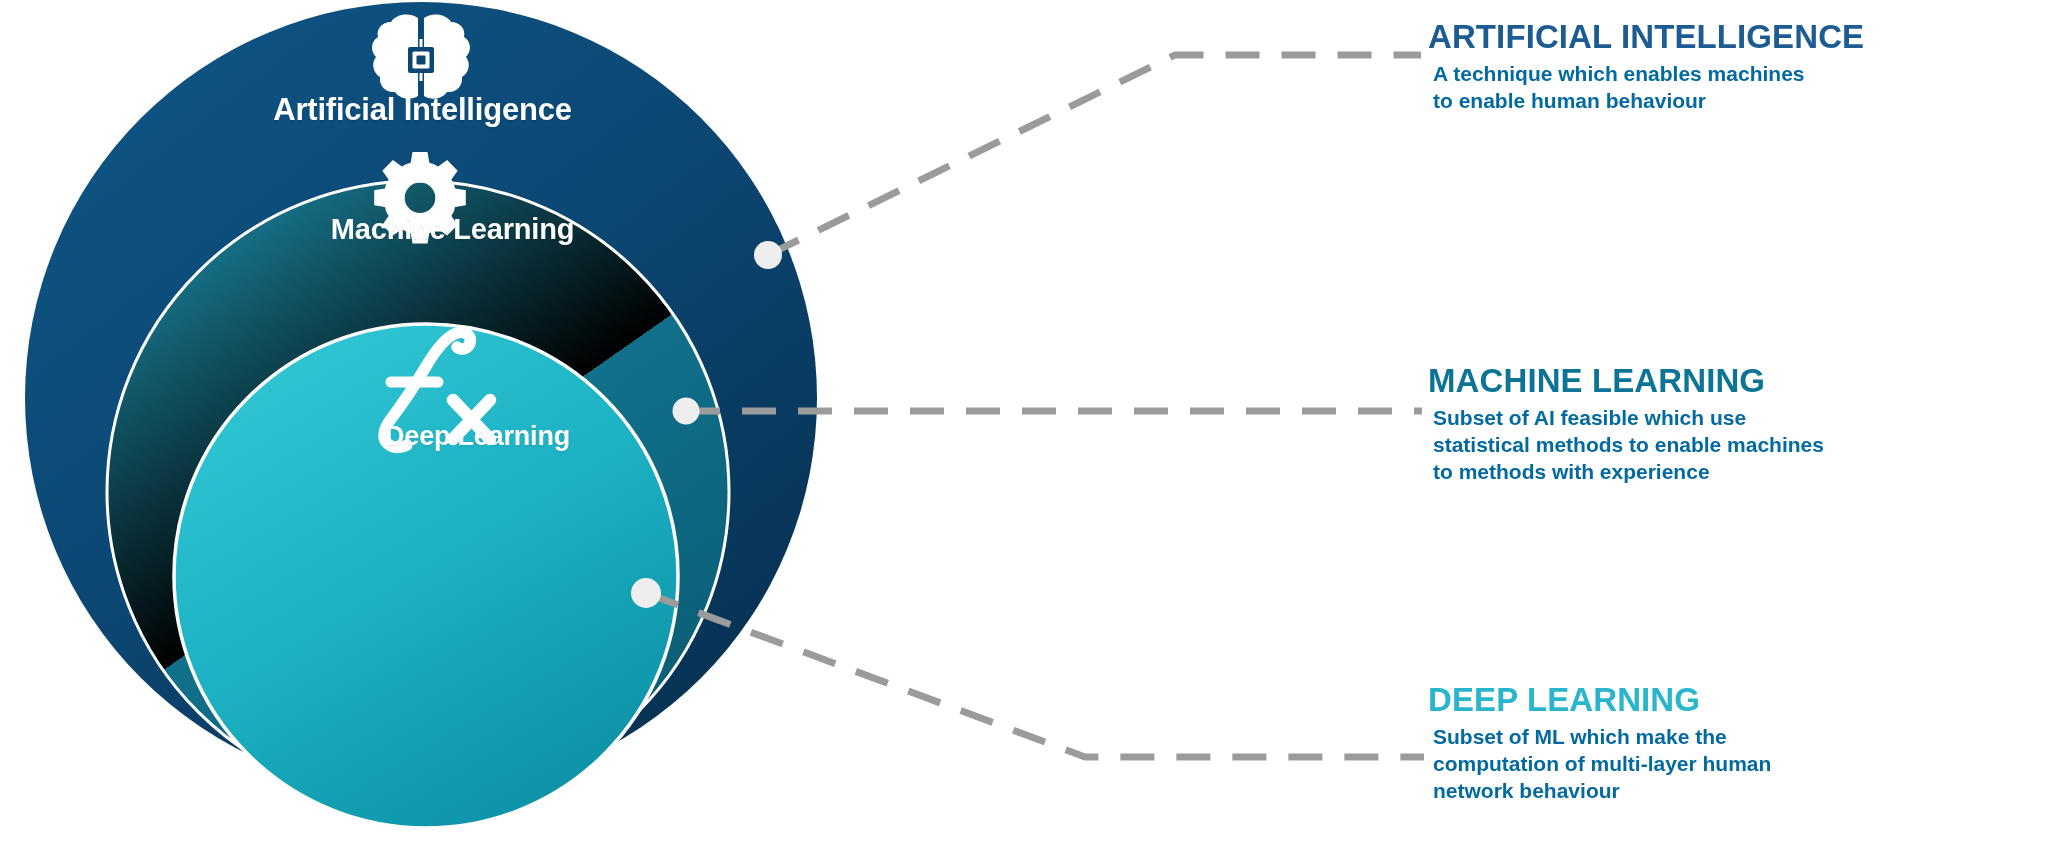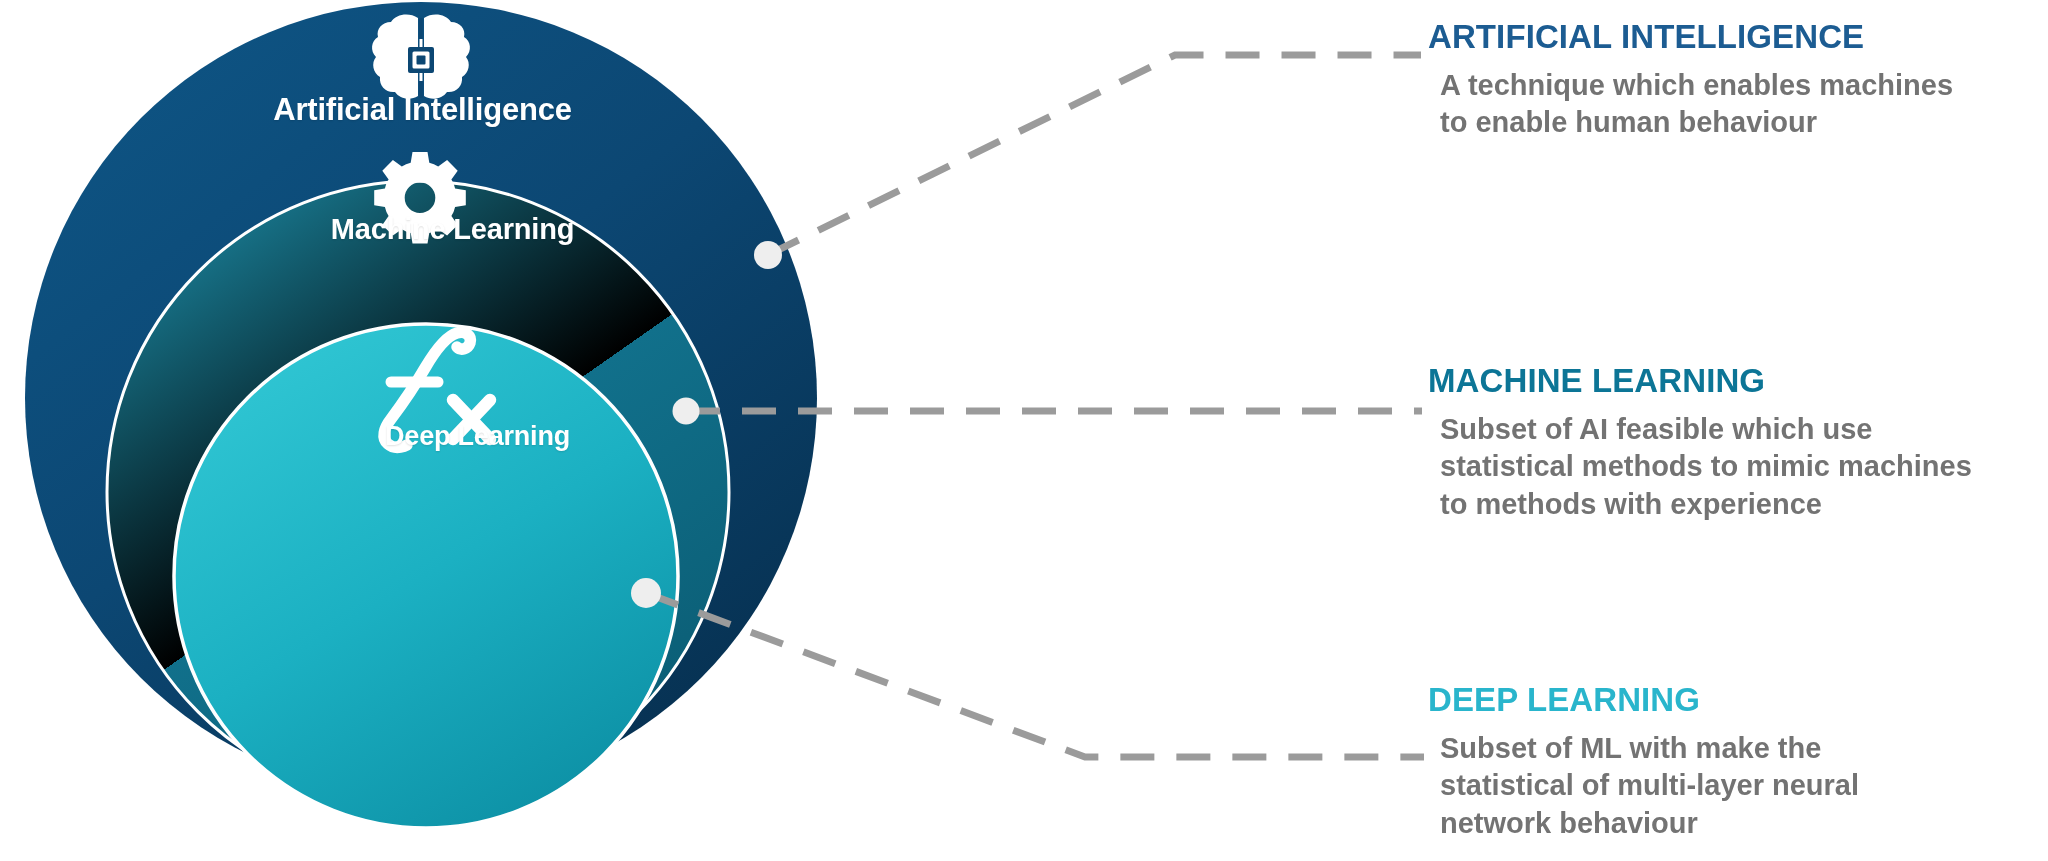--- a/index.html
+++ b/index.html
@@ -62,24 +62,24 @@
   .side-title {
     font-weight: bold;
     font-size: 33px;
     letter-spacing: 0.1px;
     line-height: 1.05;
     margin: 0 0 5px 0;
     white-space: nowrap;
   }
   .side-desc {
     font-weight: bold;
-    font-size: 29px;
-    color: #737373;
+    font-size: 21px;
+    color: #0369a1;
     line-height: 1.3;
-    margin: 12px;
+    margin: 5px;
   }
   #block-ai { left: 1428px; top: 20px; }
   #block-ml { left: 1428px; top: 364px; }
   #block-dl { left: 1428px; top: 683px; }
 </style>
 </head>
 <body>
 
 <div id="stage">
 
@@ -212,27 +212,27 @@
     <div class="side-desc">
       <div>A technique which enables machines</div>
       <div>to enable human behaviour</div>
     </div>
   </div>
 
   <div class="side-block" id="block-ml">
     <div class="side-title" style="color:#0c7596">MACHINE LEARNING</div>
     <div class="side-desc">
       <div>Subset of AI feasible which use</div>
-      <div>statistical methods to mimic machines</div>
+      <div>statistical methods to enable machines</div>
       <div>to methods with experience</div>
     </div>
   </div>
 
   <div class="side-block" id="block-dl">
     <div class="side-title" style="color:#29b5cc">DEEP LEARNING</div>
     <div class="side-desc">
-      <div>Subset of ML with make the</div>
-      <div>statistical of multi-layer neural</div>
+      <div>Subset of ML which make the</div>
+      <div>computation of multi-layer human</div>
       <div>network behaviour</div>
     </div>
   </div>
 
 </div>
 
 </body></html>

